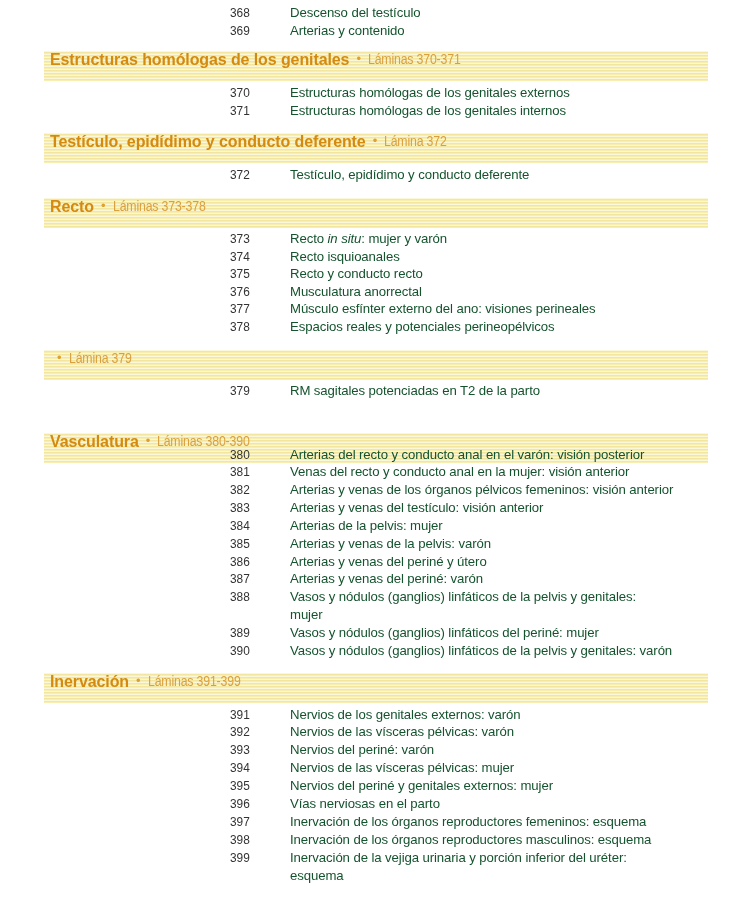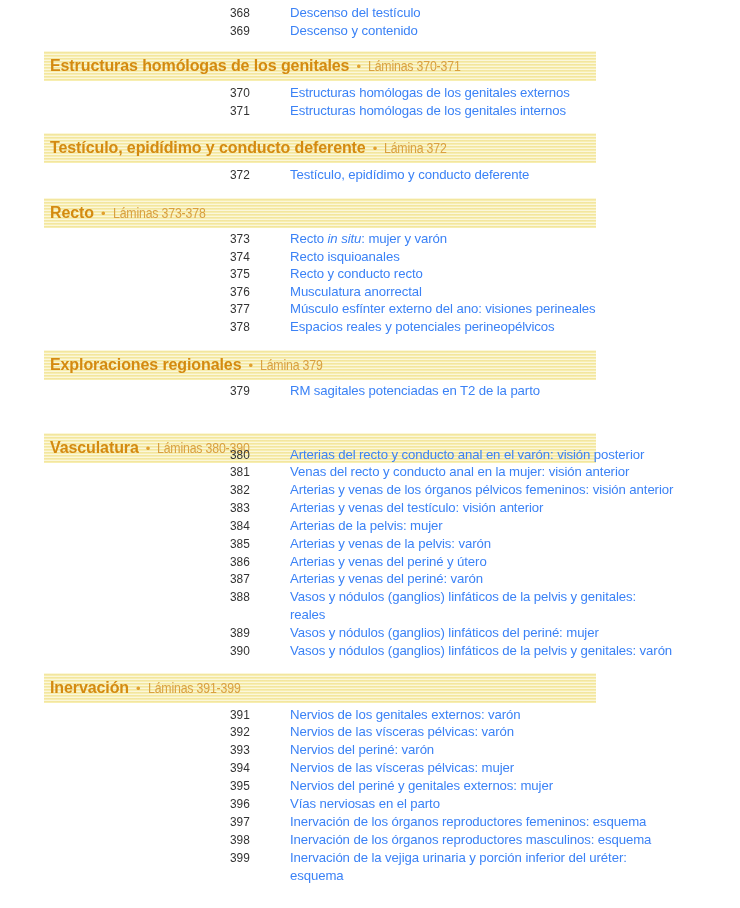--- a/index.html
+++ b/index.html
@@ -1,47 +1,47 @@
 <!DOCTYPE html>
 <html><head>
 <meta charset="utf-8">
 <style>
   html, body { margin: 0; padding: 0; background: #ffffff; }
   body { width: 740px; height: 908px; position: relative; overflow: hidden;
          font-family: "Liberation Sans", sans-serif; color: #2a2a2a; }
   .page { position: absolute; left: 0; top: 0; width: 740px; height: 908px; }
   .band {
-    position: absolute; left: 44px; width: 552px; height: 30px;
+    position: absolute; left: 44px; width: 664px; height: 30px;
     background-color: #f7eeb0;
     background-image: repeating-linear-gradient(to bottom,
       rgba(255,255,255,0.55) 0px, rgba(255,255,255,0.55) 1px,
       rgba(230,205,110,0.25) 1px, rgba(230,205,110,0.25) 2px,
       rgba(255,255,255,0) 2px, rgba(255,255,255,0) 3px);
-    display: flex; align-items: center; box-sizing: border-box; padding-left: 6px;
+    display: flex; align-items: flex-start; box-sizing: border-box; padding-left: 6px;
   }
   .band-title { font-weight: bold; font-size: 16px; color: #d48a10; letter-spacing: -0.1px; }
   .band-dot { color: #e0a030; font-size: 13px; margin: 0 7px; }
   .band-range { font-size: 14px; color: #d9a040; transform: scaleX(0.88); transform-origin: left center; display: inline-block; letter-spacing: -0.2px; }
   .entry { position: absolute; left: 0; width: 740px; font-size: 13.2px; line-height: 17.6px; }
   .num { position: absolute; left: 230px; width: 32px; color: #333; transform: scaleX(0.9); transform-origin: left; }
-  .txt { position: absolute; left: 290px; width: 430px; color: #3b82f6; letter-spacing: -0.1px; }
+  .txt { position: absolute; left: 290px; width: 430px; color: #14532d; letter-spacing: -0.1px; }
   .txt i { font-style: italic; }
 </style>
 </head>
 <body>
 
 <div class="page">
 
   <div class="entry" style="top:4px">
     <span class="num">368</span>
     <span class="txt">Descenso del testículo</span>
   </div>
   <div class="entry" style="top:22px">
     <span class="num">369</span>
-    <span class="txt">Descenso y contenido</span>
+    <span class="txt">Arterias y contenido</span>
   </div>
 
   <div class="band" style="top:51px">
     <span class="band-title">Estructuras homólogas de los genitales</span>
     <span class="band-dot">•</span>
     <span class="band-range">Láminas 370-371</span>
   </div>
   <div class="entry" style="top:84px">
     <span class="num">370</span>
     <span class="txt">Estructuras homólogas de los genitales externos</span>
@@ -85,21 +85,20 @@
   <div class="entry" style="top:300px">
     <span class="num">377</span>
     <span class="txt">Músculo esfínter externo del ano: visiones perineales</span>
   </div>
   <div class="entry" style="top:318px">
     <span class="num">378</span>
     <span class="txt">Espacios reales y potenciales perineopélvicos</span>
   </div>
 
   <div class="band" style="top:350px">
-    <span class="band-title">Exploraciones regionales</span>
     <span class="band-dot">•</span>
     <span class="band-range">Lámina 379</span>
   </div>
   <div class="entry" style="top:382px">
     <span class="num">379</span>
     <span class="txt">RM sagitales potenciadas en T2 de la parto</span>
   </div>
 
   <div class="band" style="top:433px">
     <span class="band-title">Vasculatura</span>
@@ -136,21 +135,21 @@
   </div>
   <div class="entry" style="top:570px">
     <span class="num">387</span>
     <span class="txt">Arterias y venas del periné: varón</span>
   </div>
   <div class="entry" style="top:588px">
     <span class="num">388</span>
     <span class="txt">Vasos y nódulos (ganglios) linfáticos de la pelvis y genitales:</span>
   </div>
   <div class="entry" style="top:606px">
-    <span class="txt">reales</span>
+    <span class="txt">mujer</span>
   </div>
   <div class="entry" style="top:624px">
     <span class="num">389</span>
     <span class="txt">Vasos y nódulos (ganglios) linfáticos del periné: mujer</span>
   </div>
   <div class="entry" style="top:642px">
     <span class="num">390</span>
     <span class="txt">Vasos y nódulos (ganglios) linfáticos de la pelvis y genitales: varón</span>
   </div>
 

